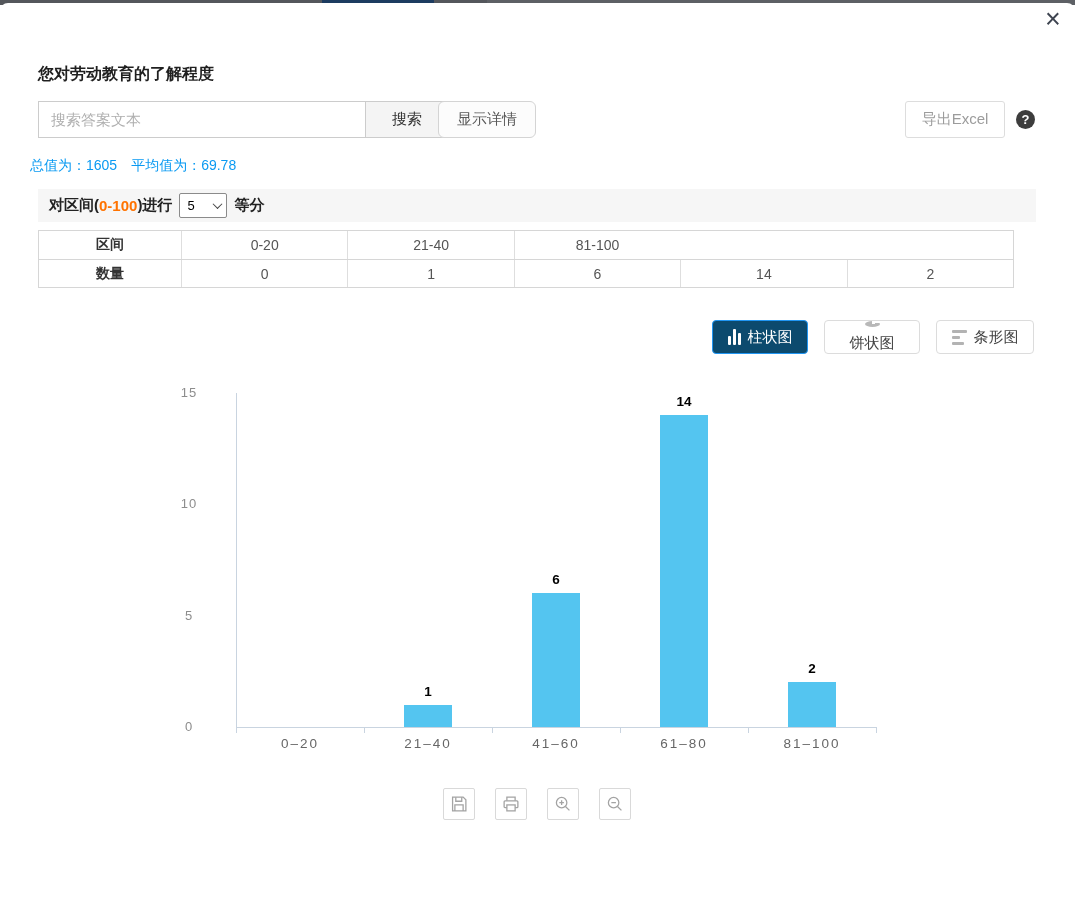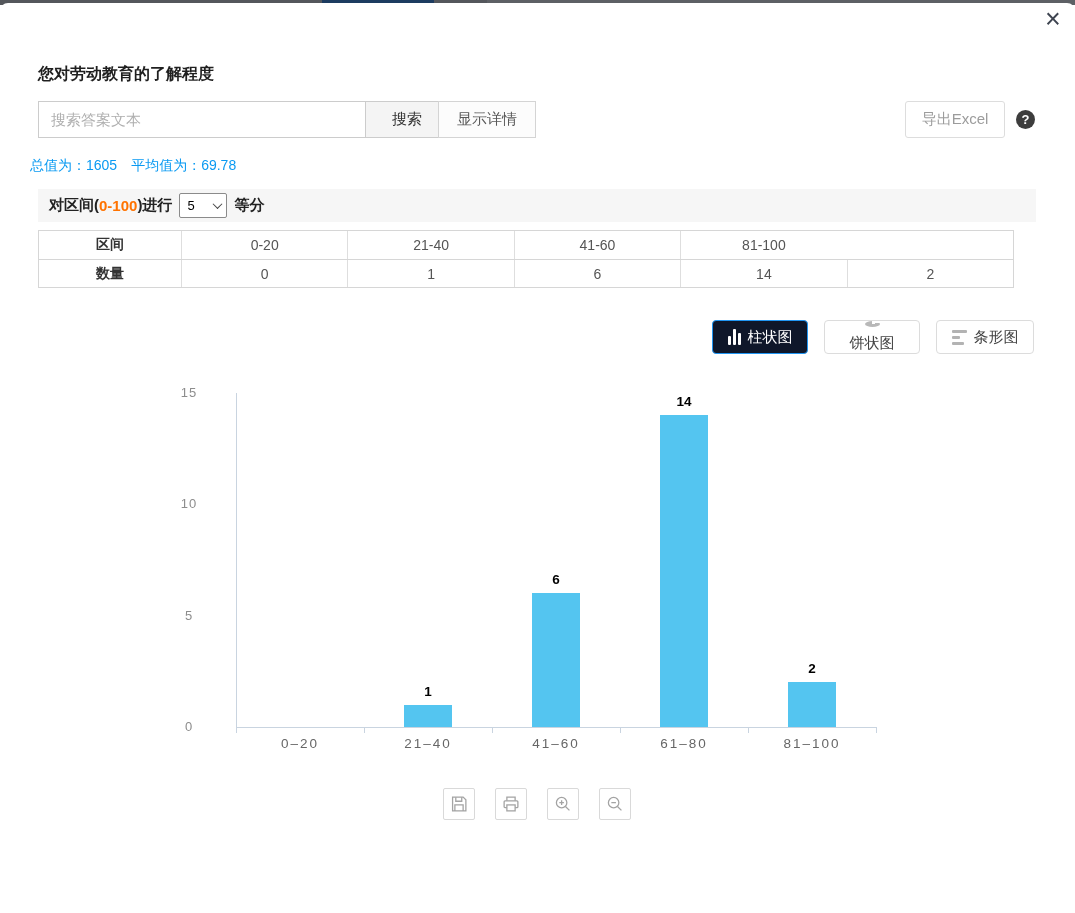--- a/index.html
+++ b/index.html
@@ -20,21 +20,21 @@
   .page-title { position:absolute; top:64px; left:38px; font-size:16px; font-weight:bold; color:#1f1f1f; }
 
   .search-input { position:absolute; top:101px; left:38px; width:328px; height:37px;
     border:1px solid #ccc; padding:7px 12px; font-size:15px; color:#333; outline:none;
     font-family:"Liberation Sans","DejaVu Sans",sans-serif; }
   .search-input::placeholder { color:#b0b0b0; }
   .btn { position:absolute; height:37px; border:1px solid #ccc; background:#f4f4f4;
     font-size:15px; color:#333; cursor:pointer; text-align:center;
     font-family:"Liberation Sans","DejaVu Sans",sans-serif; }
   .search-btn { top:101px; left:365px; width:84px; }
-  .details-btn { top:101px; left:438px; width:98px; background:#fcfcfc; border-color:#d4d4d4; color:#595959; }
+  .details-btn { top:101px; left:438px; width:98px; background:#fcfcfc; border-color:#d4d4d4; color:#595959;border-radius:6px; }
   .export-btn { top:101px; left:905px; width:100px; background:#fff; border-color:#ddd; border-radius:3px; color:#9c9c9c; }
   .help-btn { position:absolute; top:110px; left:1016px; width:19px; height:19px; border:none; border-radius:50%;
     background:#3d3d3d; color:#fff; font-size:13px; font-weight:bold; line-height:19px; text-align:center; cursor:pointer; }
 
   .stats-line { position:absolute; top:157px; left:30px; font-size:14px; font-weight:normal; color:#0a9af2; }
   .stats-line .gap { display:inline-block; width:14px; }
 
   .partition-band { position:absolute; top:189px; left:38px; width:998px; height:33px; background:#f6f6f6;
     display:flex; align-items:center; padding-left:11px; font-size:15px; font-weight:bold; color:#222; }
   .range-orange { color:#ff7300; }
@@ -48,21 +48,21 @@
   .trow { display:grid; grid-template-columns:142px repeat(5,1fr); height:28px; }
   .trow + .trow { border-top:1px solid #d6d6d6; }
   .tcell { display:flex; align-items:center; justify-content:center; font-size:14px; color:#555;
     border-left:1px solid #dedede; }
   .tcell:first-child { border-left:none; }
   .tcell.th { font-weight:bold; color:#333; }
 
   .switcher-btn { position:absolute; top:320px; height:34px; border-radius:4px; border:1px solid #dcdcdc;
     background:#fff; color:#444; font-size:15px; display:flex; align-items:center; justify-content:center;
     gap:7px; cursor:pointer; font-family:"Liberation Sans","DejaVu Sans",sans-serif; }
-  .switcher-btn.active { background:#0f172a; border-color:#2196f3; color:#fff; }
+  .switcher-btn.active { background:#0c4a6e; border-color:#2196f3; color:#fff; }
   .sw-bar { left:712px; width:96px; }
   .sw-pie { left:824px; width:96px;flex-direction:column; }
   .sw-hbar { left:936px; width:98px; }
   .icon-bars { display:flex; align-items:flex-end; gap:2px; height:16px; }
   .icon-bars span { width:3px; border-radius:1px; background:#fff; }
   .icon-pie { width:15px; height:15px; border-radius:50%;
     background:conic-gradient(#ffffff 0deg 80deg, #b8b8b8 80deg 360deg); }
   .icon-hbars { display:flex; flex-direction:column; justify-content:center; gap:3px; height:16px; }
   .icon-hbars span { height:3px; border-radius:1px; background:#b3b3b3; }
 
@@ -110,21 +110,20 @@
     <span class="chev"></span>
   </span>
   <span>等分</span>
 </div>
 
 <div class="itable">
   <div class="trow">
     <div class="tcell th">区间</div>
   <div class="tcell">0-20</div>
       <div class="tcell">21-40</div>
-      <div class="tcell">41-60</div>
       <div class="tcell">81-100</div>
     </div>
   <div class="trow">
     <div class="tcell th">数量</div>
   <div class="tcell">0</div>
       <div class="tcell">1</div>
       <div class="tcell">6</div>
       <div class="tcell">14</div>
       <div class="tcell">2</div>
     </div>

